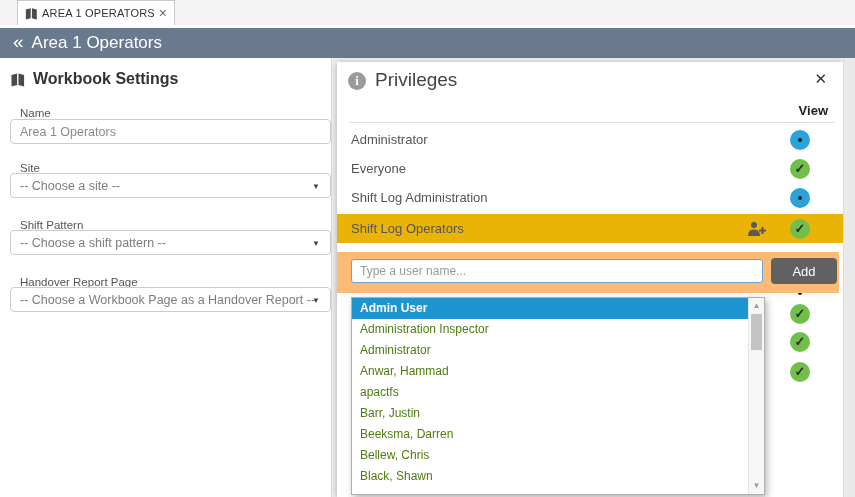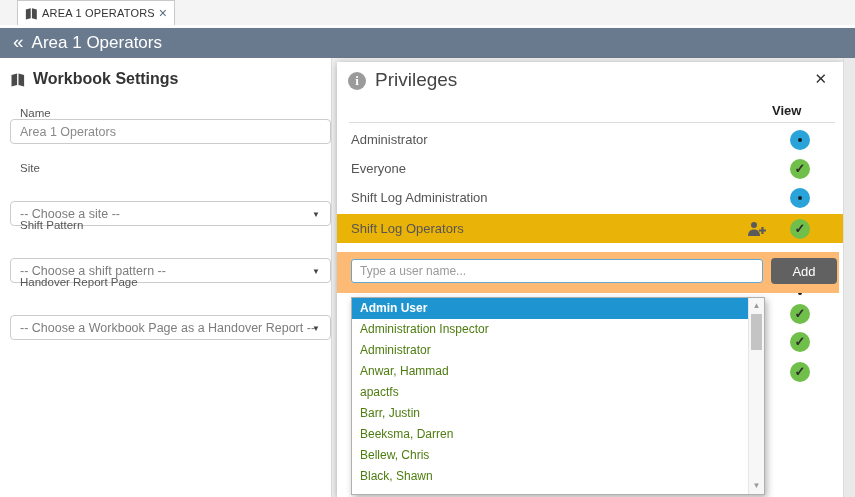--- a/index.html
+++ b/index.html
@@ -24,32 +24,32 @@
   .left-panel { position:absolute; left:0; top:58px; width:332px; height:439px; background:#fff;
                 border-right:1px solid #ddd; }
   .panel-title-row { position:absolute; left:10px; top:12px; display:flex; align-items:center; }
   .panel-title { font-size:16px; font-weight:700; color:#333; margin-left:7px; }
   .field-label { position:absolute; left:20px; font-size:11.5px; color:#555; }
   .text-input { position:absolute; left:10px; width:321px; height:25px; border:1px solid #ccc;
                 border-radius:4px; padding:0 9px; font-size:12.5px; color:#8a8a8a;
                 font-family:"Liberation Sans", sans-serif; background:#fff; }
   .select-box { position:absolute; left:10px; width:321px; height:25px; border:1px solid #ccc;
                 border-radius:4px; padding:0 9px; font-size:12.5px; color:#7d7d7d; background:#fff;
-                display:flex; align-items:center; cursor:pointer;margin-top:28px; }
+                display:flex; align-items:center; cursor:pointer; }
   .select-arrow { position:absolute; right:10px; font-size:8px; color:#444; top:8px; }
 
   
   .dialog { position:absolute; left:337px; top:62px; width:506px; height:435px; background:#fff;
             box-shadow:0 1px 7px rgba(0,0,0,.3); }
   .info-icon { position:absolute; left:11px; top:10px; width:18px; height:18px; border-radius:50%;
                background:#9b9b9b; color:#fff; font-family:"Liberation Serif", serif; font-weight:700;
                font-size:13px; text-align:center; line-height:18px; }
   .dialog-title { position:absolute; left:38px; top:7px; font-size:19px; color:#444; font-weight:400; }
   .dialog-close { position:absolute; right:16px; top:8px; font-size:15px; color:#333; cursor:pointer; }
-  .view-col-header { position:absolute; right:15px; top:41px; width:56px; text-align:left;
+  .view-col-header { position:absolute; right:15px; top:41px; width:56px; text-align:right;
                      font-size:13px; font-weight:700; color:#222; }
   .dialog-separator { position:absolute; left:12px; right:8px; top:60px; height:1px; background:#ddd; }
 
   .group-rows { position:absolute; left:0; right:0; top:63px; }
   .group-row { position:relative; height:29px; display:flex; align-items:center; padding-left:14px;
                font-size:13px; color:#555; cursor:pointer; }
   .group-row.selected { height:29px; background:#eab308; margin-top:2px; }
   .status-icon { position:absolute; right:33px; top:50%; margin-top:-10px; width:20px; height:20px;
                  border-radius:50%; cursor:pointer; }
   .status-icon.partial { background:#29a3d8; }

